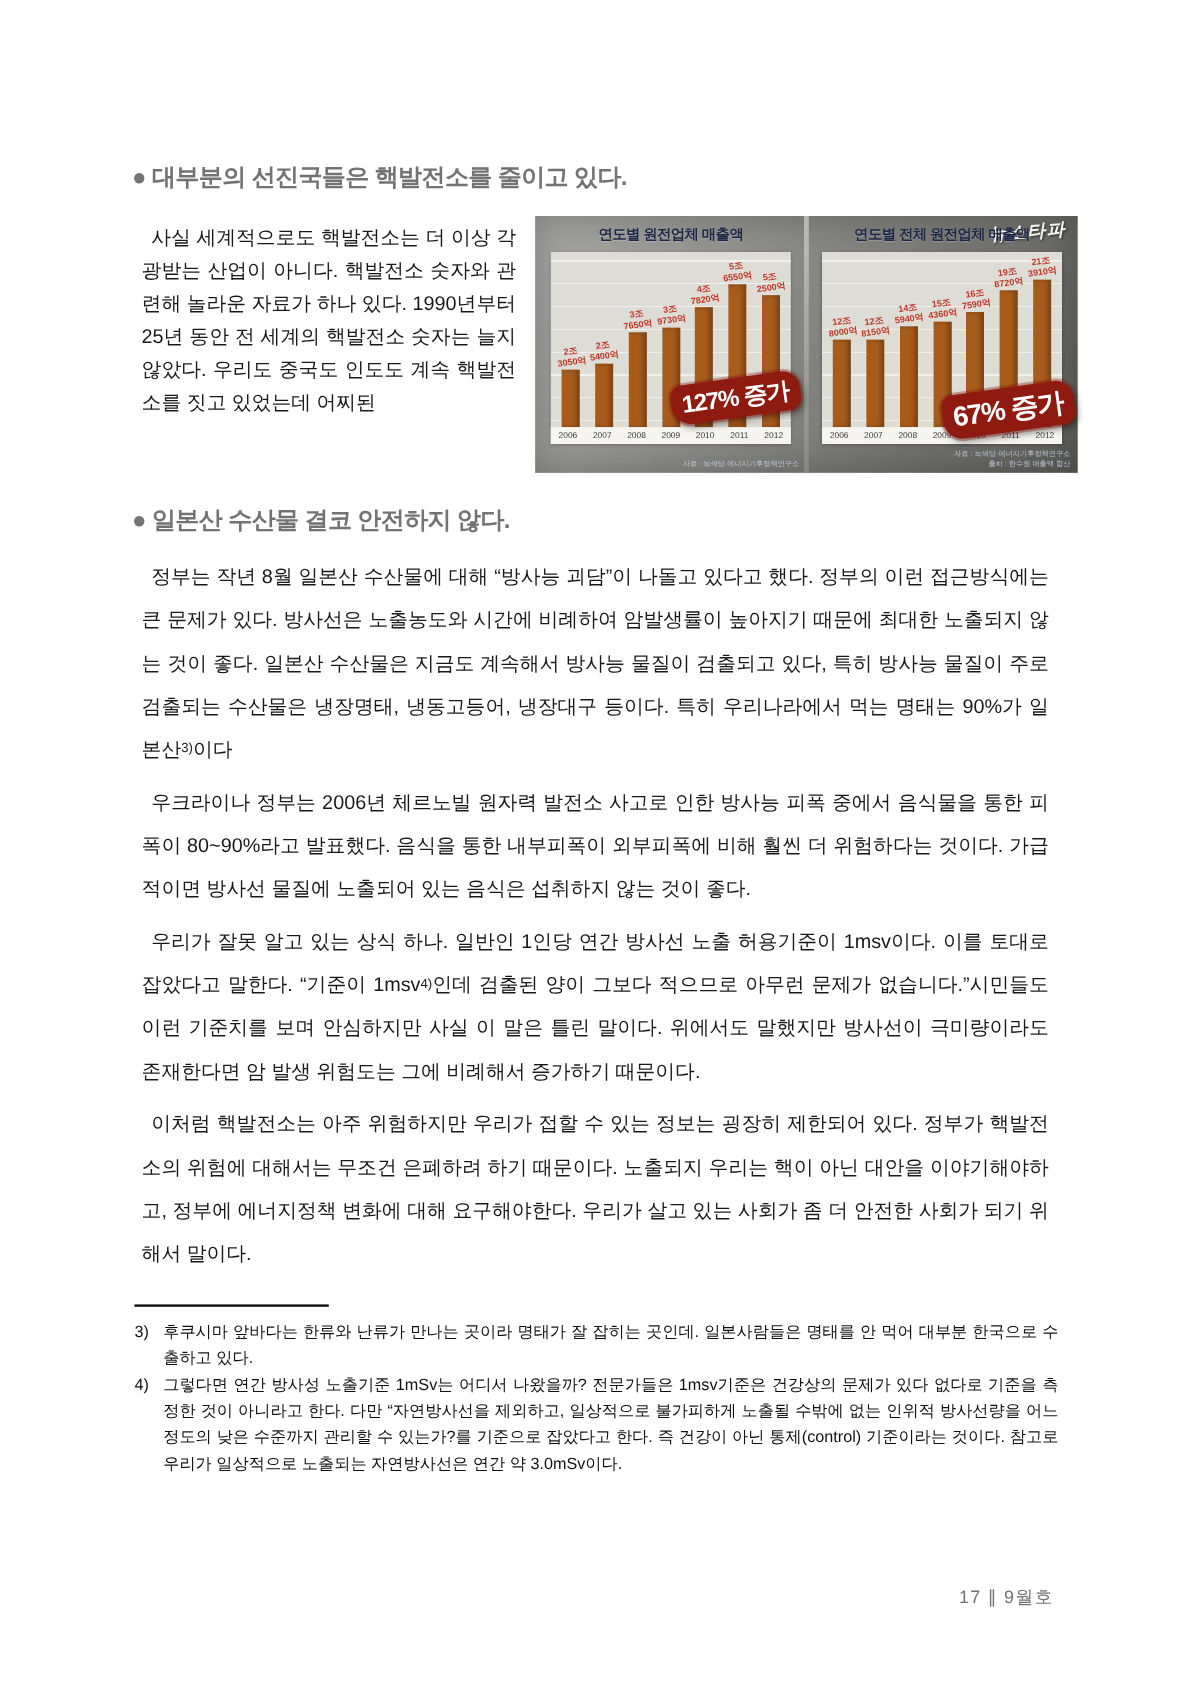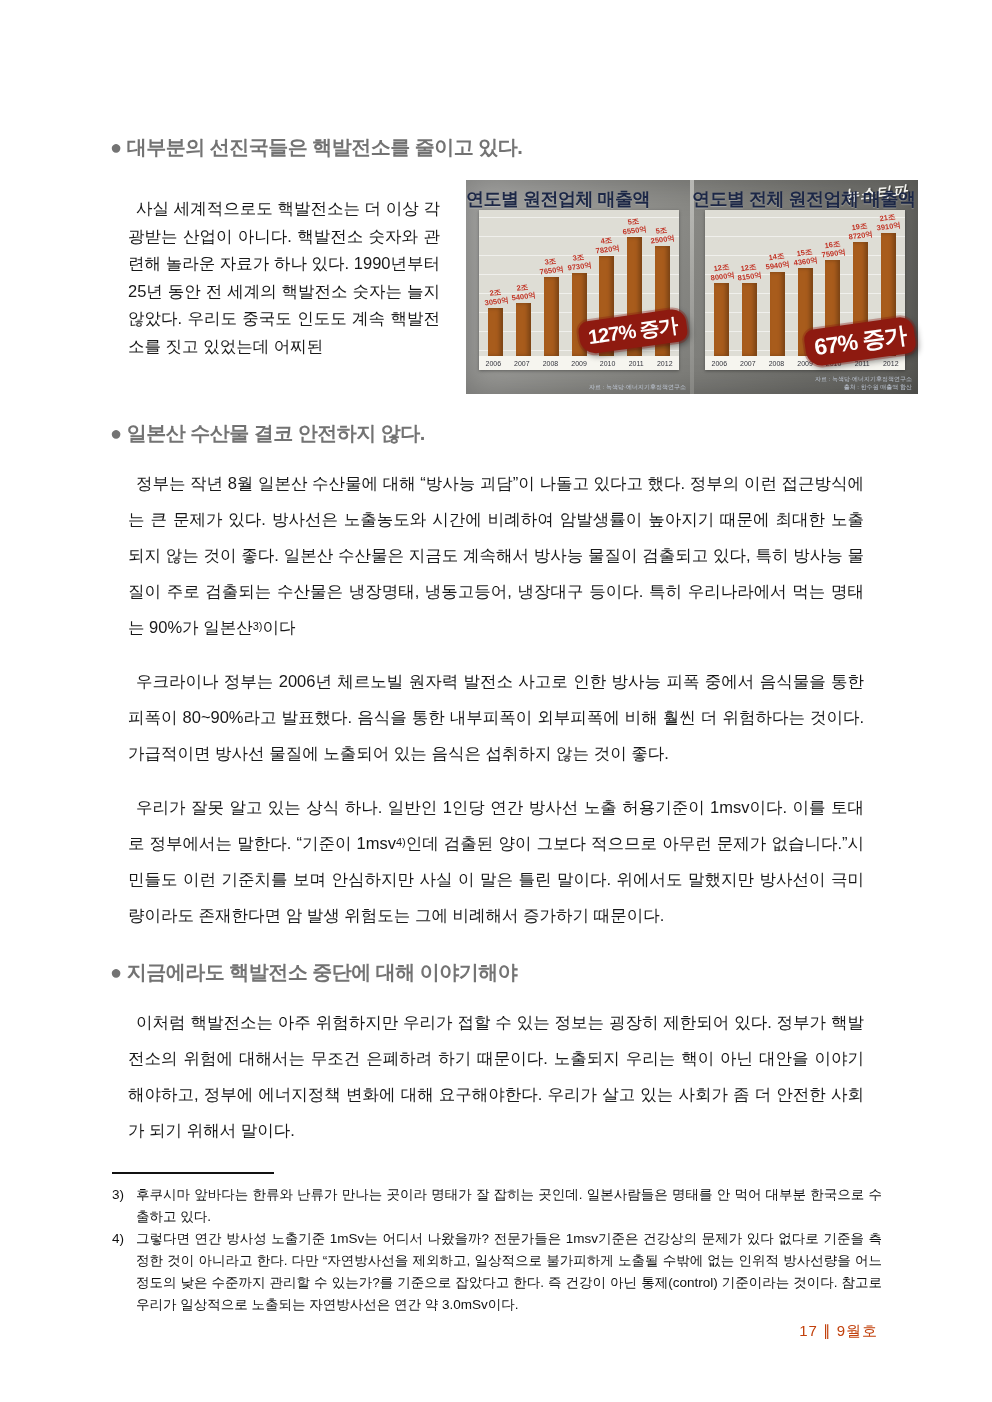--- a/index.html
+++ b/index.html
@@ -10,40 +10,40 @@
   }
   .page{position:absolute;left:110px;top:134px;width:772px;}
 
   .section-heading{
     font-size:20px;font-weight:700;color:#737373;margin:0 0 16px 0;
     letter-spacing:-0.5px;
   }
   .mt{margin-top:26px;}
 
   .body-text{
-    font-size:16.5px;line-height:36px;text-align:justify;margin:18px;color:#181818;
+    font-size:16.5px;line-height:36px;text-align:justify;margin:8px;color:#181818;
   }
   .indent{text-indent:8px;}
 
   
   .intro-row{display:flex;gap:8px;}
   .intro-text{flex:none;width:312px;line-height:27.5px;}
   .chart-figure{
     flex:none;width:452px;height:214px;margin:3px 0 0 0;position:relative;
     background:linear-gradient(115deg,#a9a9a7 0%,#8b8b87 40%,#5e5e5a 100%);
     box-shadow:inset 0 0 34px rgba(0,0,0,.28);
   }
   .divider{position:absolute;left:calc(50% - 2px);top:0;bottom:0;width:4px;
     background:linear-gradient(#d3d3cf,#8f8f8b);opacity:.7;}
   .half{position:absolute;top:0;bottom:0;width:50%;}
   .half.left{left:0;}
   .half.right{right:0;}
   .chart-title{
-    position:absolute;top:7px;left:0;right:0;text-align:left;
-    font-size:18px;font-weight:700;color:#1c2746;
+    position:absolute;top:7px;left:0;right:0;text-align:center;
+    font-size:12px;font-weight:700;color:#1c2746;
     text-shadow:0 1px 1px rgba(255,255,255,.25);letter-spacing:-0.5px;
   }
   .plot{
     position:absolute;left:13px;right:13px;top:30px;bottom:24px;
     background-color:#deddd5;
     background-image:repeating-linear-gradient(to top,rgba(255,255,255,.55) 0 1px,transparent 1px 19px);
     box-shadow:0 1px 3px rgba(0,0,0,.35);
   }
   .bars{position:absolute;left:3px;right:3px;top:0;bottom:14px;
     display:flex;align-items:flex-end;justify-content:space-around;}
@@ -79,21 +79,21 @@
 
   sup.fn-ref{font-size:11px;vertical-align:3px;line-height:0;}
 
   
   .footnotes{margin-top:24px;font-size:13.5px;line-height:22px;color:#101010;}
   .fn-rule{width:162px;border-top:2px solid #111;margin:0 0 10px 2px;}
   .footnote{position:relative;padding-left:26px;text-align:justify;}
   .fn-num{position:absolute;left:2px;top:0;}
 
   .page-footer{
-    position:absolute;top:1322px;right:114px;font-size:15px;color:#c2410c;
+    position:absolute;top:1322px;right:114px;font-size:15px;color:#737373;
     letter-spacing:1px;
   }
 </style>
 </head>
 <body>
 
 <div class="page">
 
   <h2 class="section-heading">● 대부분의 선진국들은 핵발전소를 줄이고 있다.</h2>
 
@@ -247,23 +247,22 @@
     </figure>
   </div>
 
 
   <h2 class="section-heading mt">● 일본산 수산물 결코 안전하지 않다.</h2>
 
   <p class="body-text indent"><span>정부는 작년 8월 일본산 수산물에 대해 “방사능 괴담”이 나돌고 있다고 했다. 정부의 이런 접근방식에는 큰 문제가 있다. 방사선은 노출농도와 시간에 비례하여 암발생률이 높아지기 때문에 최대한 노출되지 않는 것이 좋다. 일본산 수산물은 지금도 계속해서 방사능 물질이 검출되고 있다, 특히 방사능 물질이 주로 검출되는 수산물은 냉장명태, 냉동고등어, 냉장대구 등이다. 특히 우리나라에서 먹는 명태는 90%가 일본산</span><sup class="fn-ref">3)</sup><span>이다</span></p>
 
   <p class="body-text indent">우크라이나 정부는 2006년 체르노빌 원자력 발전소 사고로 인한 방사능 피폭 중에서 음식물을 통한 피폭이 80~90%라고 발표했다. 음식을 통한 내부피폭이 외부피폭에 비해 훨씬 더 위험하다는 것이다. 가급적이면 방사선 물질에 노출되어 있는 음식은 섭취하지 않는 것이 좋다.</p>
 
-  <p class="body-text indent"><span>우리가 잘못 알고 있는 상식 하나. 일반인 1인당 연간 방사선 노출 허용기준이 1msv이다. 이를 토대로 정부에서는 말한다. “기준이 1msv</span><sup class="fn-ref">4)</sup><span>인데 검출된 양이 그보다 적으므로 아무런 문제가 없습니다.”시민들도 이런 기준치를 보며 안심하지만 사실 이 말은 틀린 말이다. 위에서도 말했지만 방사선이 극미량이라도 존재한다면 암 발생 위험도는 그에 비례해서 증가하기 때문이다.</span></p>
-
-  <h2 class="section-heading mt">● 지금에라도 핵발전소 중단에 대해 이야기해야</h2>
+  <p class="body-text indent"><span>우리가 잘못 알고 있는 상식 하나. 일반인 1인당 연간 방사선 노출 허용기준이 1msv이다. 이를 토대로 잡았다고 말한다. “기준이 1msv</span><sup class="fn-ref">4)</sup><span>인데 검출된 양이 그보다 적으므로 아무런 문제가 없습니다.”시민들도 이런 기준치를 보며 안심하지만 사실 이 말은 틀린 말이다. 위에서도 말했지만 방사선이 극미량이라도 존재한다면 암 발생 위험도는 그에 비례해서 증가하기 때문이다.</span></p>
+
 
   <p class="body-text indent">이처럼 핵발전소는 아주 위험하지만 우리가 접할 수 있는 정보는 굉장히 제한되어 있다. 정부가 핵발전소의 위험에 대해서는 무조건 은폐하려 하기 때문이다. 노출되지 우리는 핵이 아닌 대안을 이야기해야하고, 정부에 에너지정책 변화에 대해 요구해야한다. 우리가 살고 있는 사회가 좀 더 안전한 사회가 되기 위해서 말이다.</p>
 
   <div class="footnotes">
     <div class="fn-rule"></div>
     <div class="footnote">
       <span class="fn-num">3)</span>
       <span>후쿠시마 앞바다는 한류와 난류가 만나는 곳이라 명태가 잘 잡히는 곳인데. 일본사람들은 명태를 안 먹어 대부분 한국으로 수출하고 있다.</span>
     </div>
     <div class="footnote">

